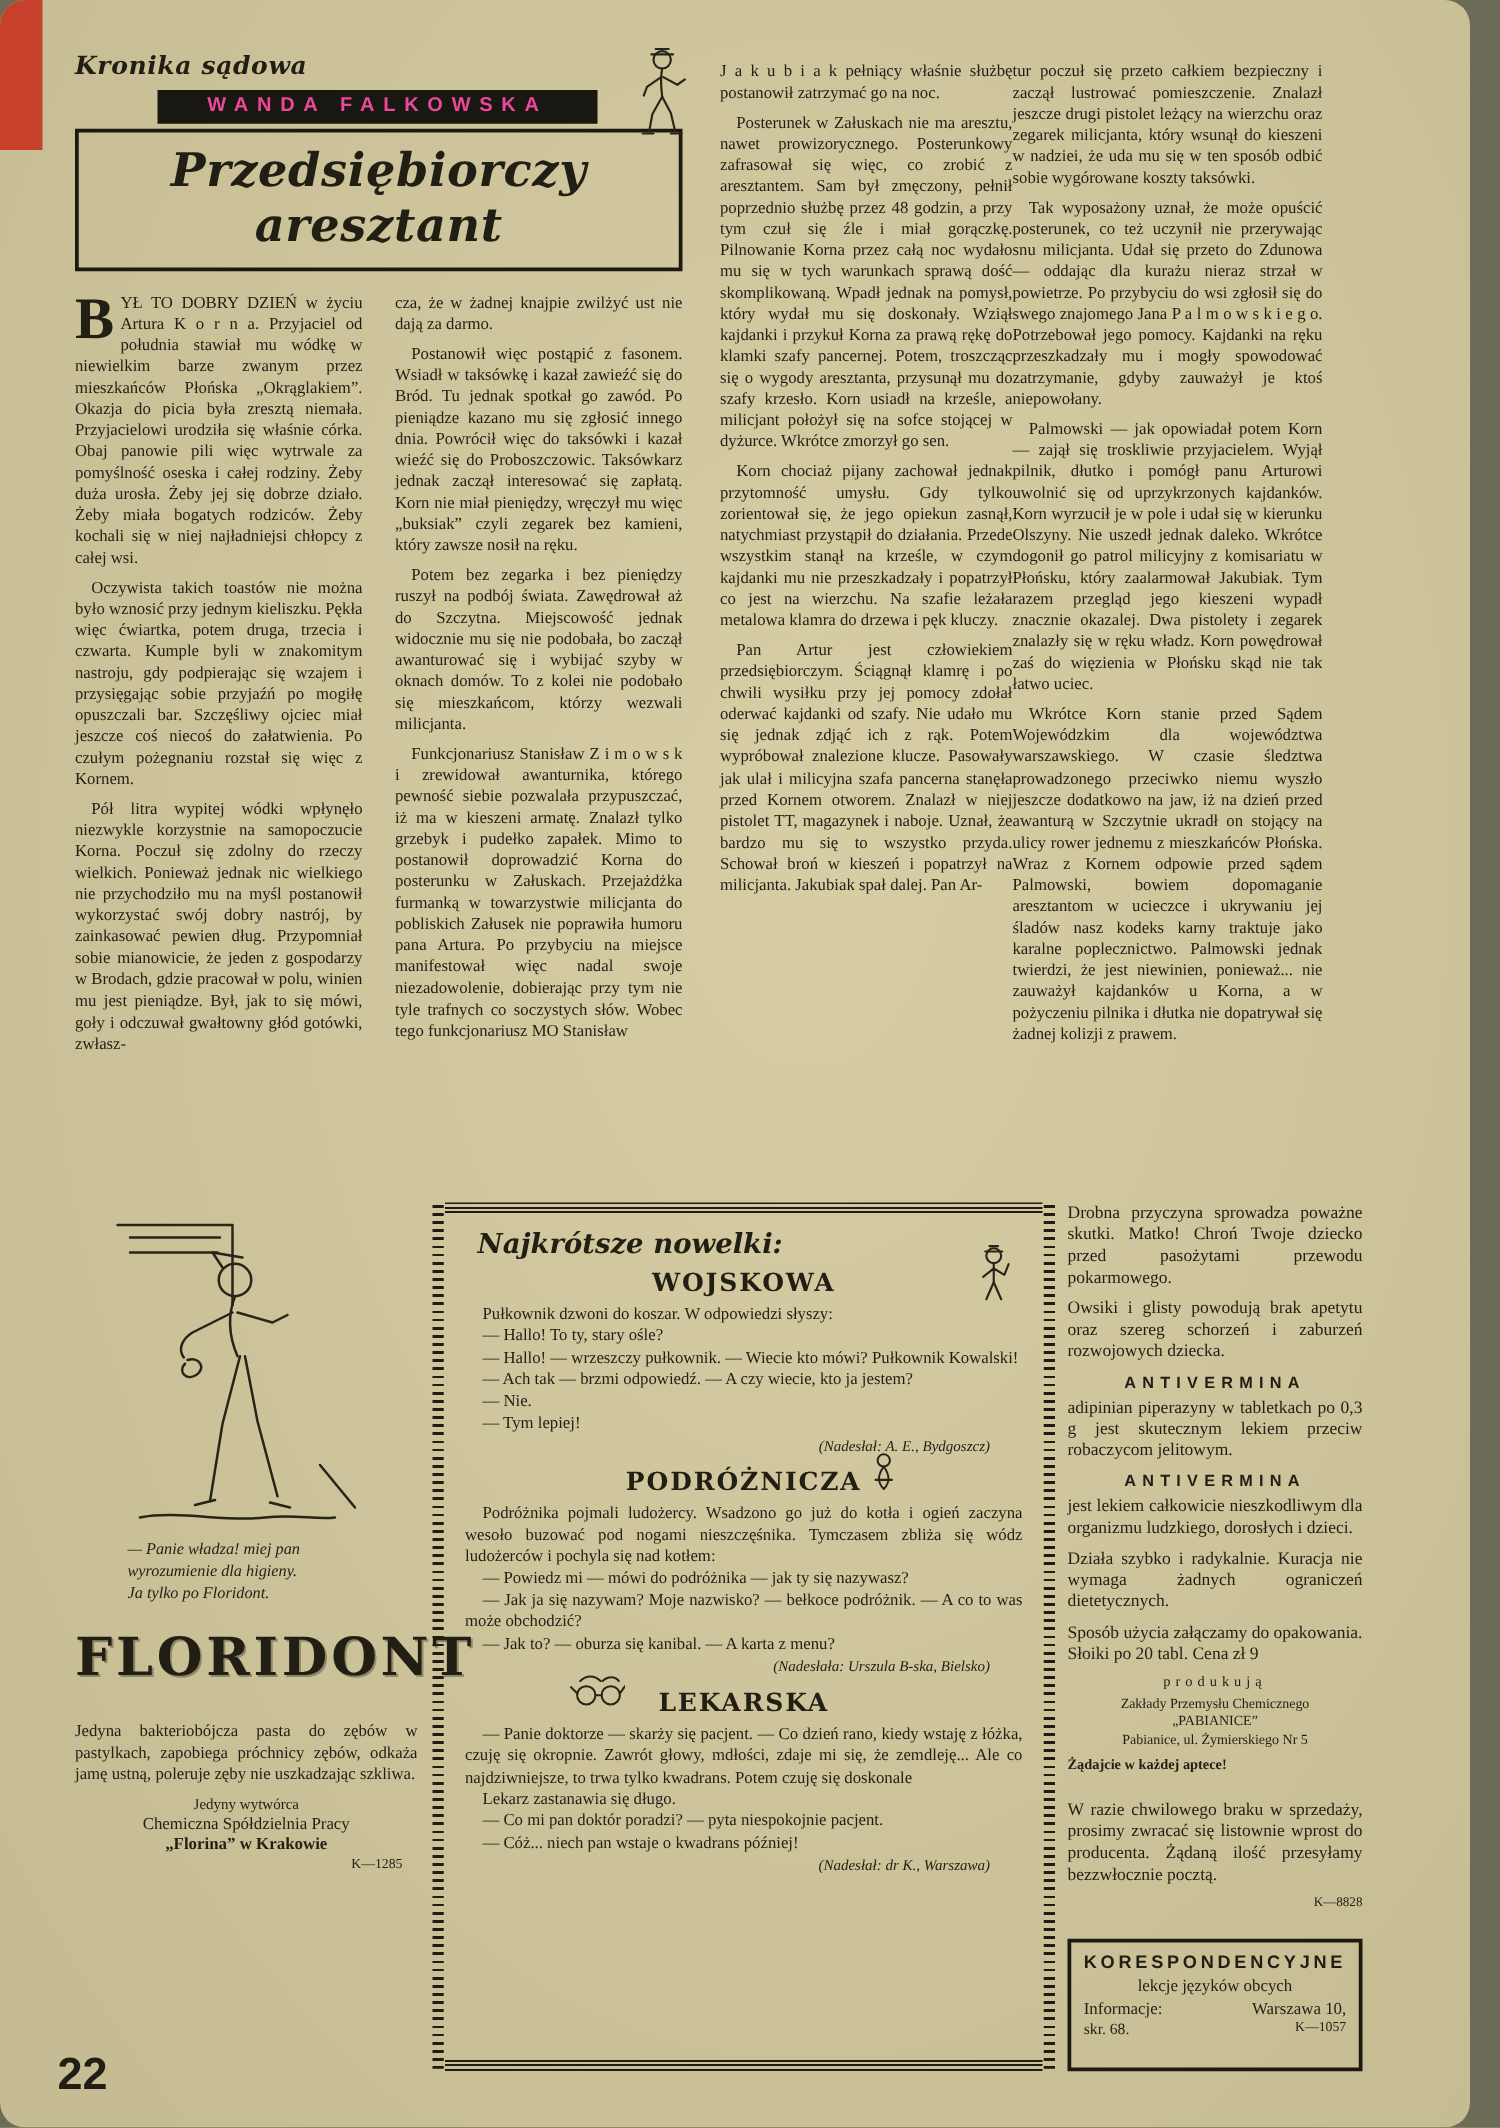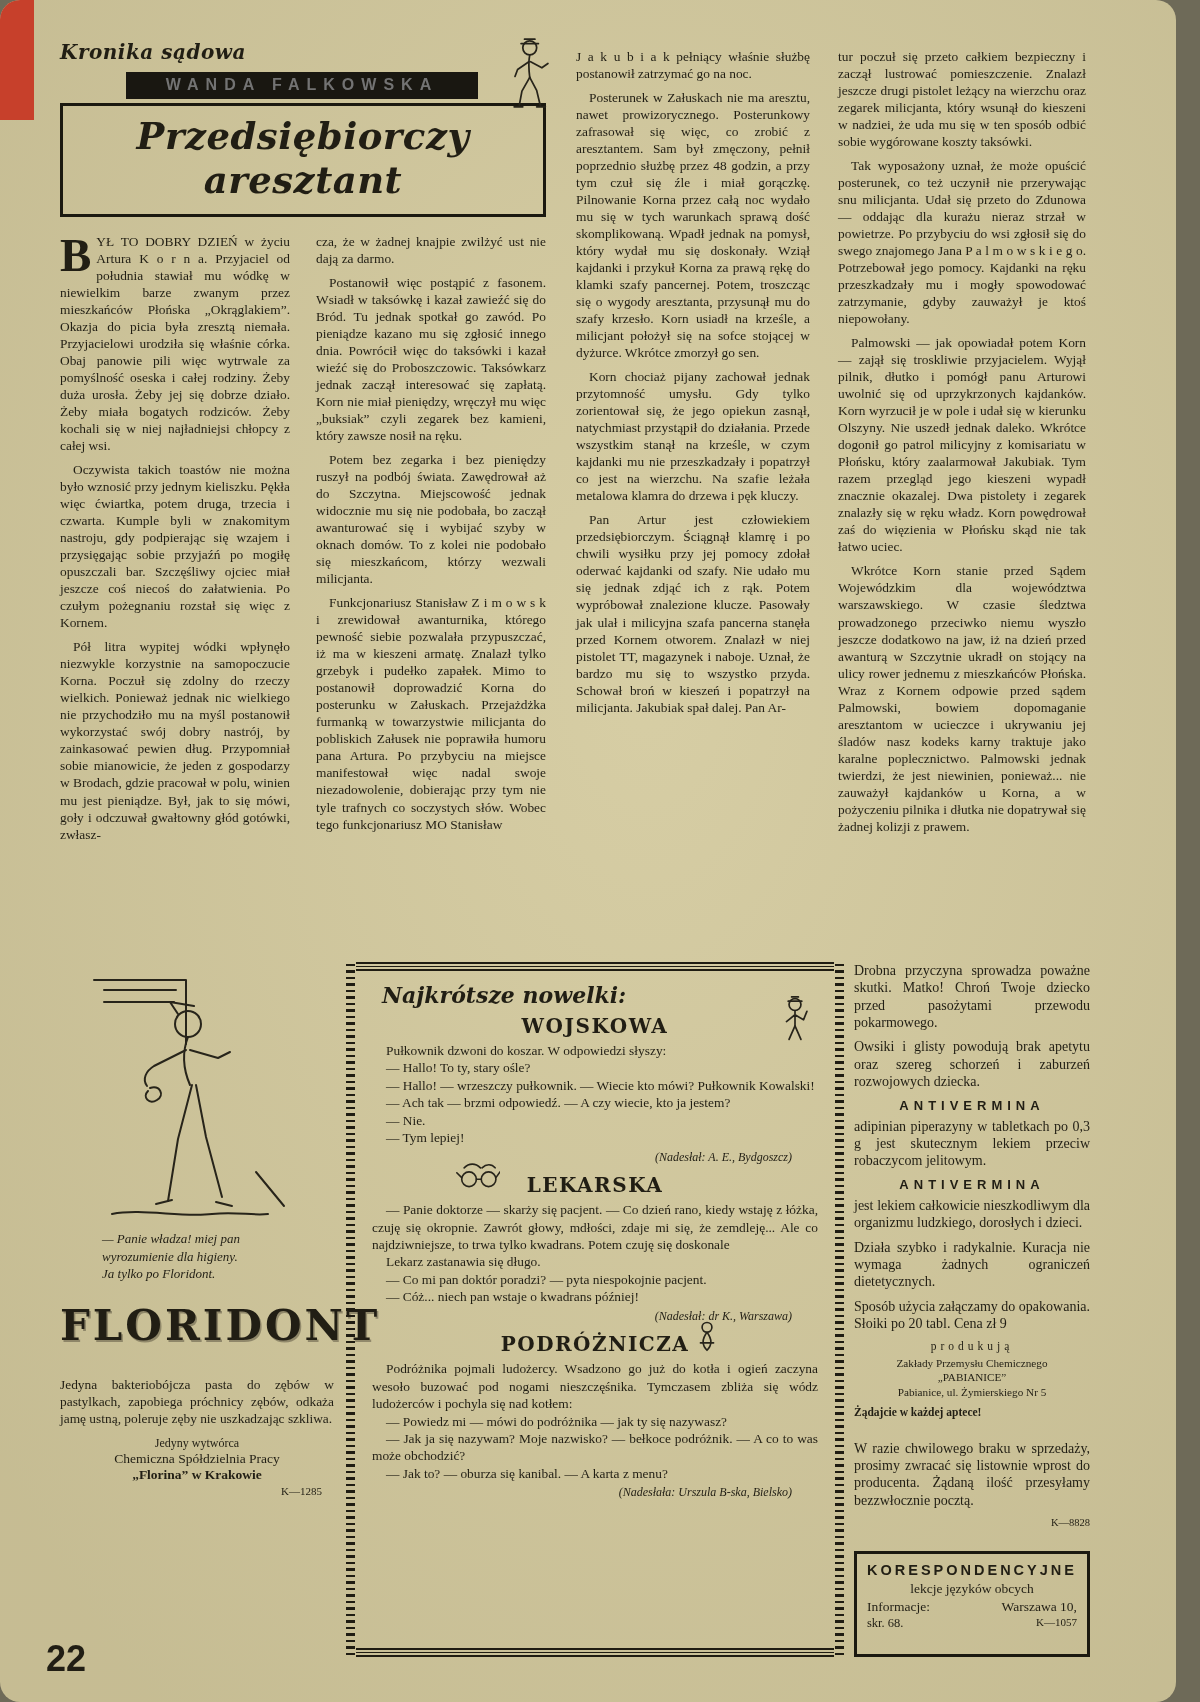--- a/index.html
+++ b/index.html
@@ -14,28 +14,28 @@
     font-family:"Liberation Serif", serif;
     overflow:hidden;
     border-radius:20px;
   }
   .red-bar { position:absolute; left:0; top:0; width:34px; height:120px; background:#c7402b; }
 
   
   .top-section { position:absolute; left:60px; top:40px; width:1026px; display:flex; }
   .left-half { width:486px; margin-right:30px; position:relative; }
   .rubric { font-family:"DejaVu Serif", serif; font-style:italic; font-weight:bold; font-size:20px; letter-spacing:0.5px; }
-  .author-bar { background:#191711; color:#737373; width:352px; margin:8px 0 0 66px; text-align:center; padding:4px 0 5px; }
+  .author-bar { background:#191711; color:#ec4899; width:352px; margin:8px 0 0 66px; text-align:center; padding:4px 0 5px; }
   .author-bar span { font-family:"Liberation Sans", sans-serif; font-weight:bold; font-size:16px; letter-spacing:7px; }
   .top-figure { position:absolute; right:-8px; top:-6px; }
   .title-box { border:3px solid #1b1910; margin-top:4px; padding:8px 6px 12px; text-align:center; }
   .title { font-family:"DejaVu Serif", serif; font-style:italic; font-weight:bold; font-size:37px; letter-spacing:0.5px; }
   .cols2 { display:flex; gap:26px; margin-top:16px; }
   .cols2 .col { width:230px; }
-  .col3 { width:234px; margin-right:28px; padding-top:8px; }
+  .col3 { width:234px; padding-top:8px; }
   .col4 { width:248px; padding-top:8px; }
 
   p.art { font-size:13.4px; line-height:1.27; text-align:justify; text-indent:13px; margin-bottom:7px; }
   p.art.nindent { text-indent:0; }
   .dropcap { float:left; font-weight:bold; font-size:47px; line-height:0.82; padding:3px 5px 0 0; font-family:"Liberation Serif", serif; }
 
   
   .bottom-section { position:absolute; left:60px; top:962px; width:1030px; display:flex; }
   .bottom-left { width:274px; margin-right:12px; }
   .bottom-middle { width:498px; position:relative; }
@@ -199,53 +199,53 @@
           <p>— Hallo! To ty, stary ośle?</p>
           <p>— Hallo! — wrzeszczy pułkownik. — Wiecie kto mówi? Pułkownik Kowalski!</p>
           <p>— Ach tak — brzmi odpowiedź. — A czy wiecie, kto ja jestem?</p>
           <p>— Nie.</p>
           <p>— Tym lepiej!</p>
           <p class="credit">(Nadesłał: A. E., Bydgoszcz)</p>
         </div>
 
         <div class="nov">
           <div class="nov-title-row">
+            <span class="nov-title">PODRÓŻNICZA</span>
+            <span class="nov-doodle-right" style="right:96px; top:-12px;">
+              <svg class="sketch" width="30" height="36" viewBox="0 0 36 44">
+                <circle cx="18" cy="9" r="6"></circle>
+                <path d="M18 15 c-6 8 -6 16 0 22 c6 -6 6 -14 0 -22"></path>
+                <path d="M10 28 h16"></path>
+              </svg>
+            </span>
+          </div>
+          <p>Podróżnika pojmali ludożercy. Wsadzono go już do kotła i ogień zaczyna wesoło buzować pod nogami nieszczęśnika. Tymczasem zbliża się wódz ludożerców i pochyla się nad kotłem:</p>
+          <p>— Powiedz mi — mówi do podróżnika — jak ty się nazywasz?</p>
+          <p>— Jak ja się nazywam? Moje nazwisko? — bełkoce podróżnik. — A co to was może obchodzić?</p>
+          <p>— Jak to? — oburza się kanibal. — A karta z menu?</p>
+          <p class="credit">(Nadesłała: Urszula B-ska, Bielsko)</p>
+        </div>
+
+        <div class="nov">
+          <div class="nov-title-row">
             <span class="nov-doodle-left">
               <svg class="sketch" width="44" height="30" viewBox="0 0 54 36">
                 <path d="M10 8 c6 -6 14 -6 20 0 M32 8 c5 -5 12 -5 16 0"></path>
                 <circle cx="16" cy="22" r="9"></circle>
                 <circle cx="40" cy="22" r="9"></circle>
                 <path d="M25 22 h6 M7 20 l-6 -6 M49 20 l5 -7"></path>
               </svg>
             </span>
             <span class="nov-title">LEKARSKA</span>
           </div>
           <p>— Panie doktorze — skarży się pacjent. — Co dzień rano, kiedy wstaję z łóżka, czuję się okropnie. Zawrót głowy, mdłości, zdaje mi się, że zemdleję... Ale co najdziwniejsze, to trwa tylko kwadrans. Potem czuję się doskonale</p>
           <p>Lekarz zastanawia się długo.</p>
           <p>— Co mi pan doktór poradzi? — pyta niespokojnie pacjent.</p>
           <p>— Cóż... niech pan wstaje o kwadrans później!</p>
           <p class="credit">(Nadesłał: dr K., Warszawa)</p>
-        </div>
-
-        <div class="nov">
-          <div class="nov-title-row">
-            <span class="nov-title">PODRÓŻNICZA</span>
-            <span class="nov-doodle-right" style="right:96px; top:-12px;">
-              <svg class="sketch" width="30" height="36" viewBox="0 0 36 44">
-                <circle cx="18" cy="9" r="6"></circle>
-                <path d="M18 15 c-6 8 -6 16 0 22 c6 -6 6 -14 0 -22"></path>
-                <path d="M10 28 h16"></path>
-              </svg>
-            </span>
-          </div>
-          <p>Podróżnika pojmali ludożercy. Wsadzono go już do kotła i ogień zaczyna wesoło buzować pod nogami nieszczęśnika. Tymczasem zbliża się wódz ludożerców i pochyla się nad kotłem:</p>
-          <p>— Powiedz mi — mówi do podróżnika — jak ty się nazywasz?</p>
-          <p>— Jak ja się nazywam? Moje nazwisko? — bełkoce podróżnik. — A co to was może obchodzić?</p>
-          <p>— Jak to? — oburza się kanibal. — A karta z menu?</p>
-          <p class="credit">(Nadesłała: Urszula B-ska, Bielsko)</p>
         </div>
       </div>
     </div>
 
     <div class="bottom-right">
       <div class="anti">
         <p>Drobna przyczyna sprowadza poważne skutki. Matko! Chroń Twoje dziecko przed pasożytami przewodu pokarmowego.</p>
         <p>Owsiki i glisty powodują brak apetytu oraz szereg schorzeń i zaburzeń rozwojowych dziecka.</p>
         <p class="brand">ANTIVERMINA</p>
         <p>adipinian piperazyny w tabletkach po 0,3 g jest skutecznym lekiem przeciw robaczycom jelitowym.</p>

